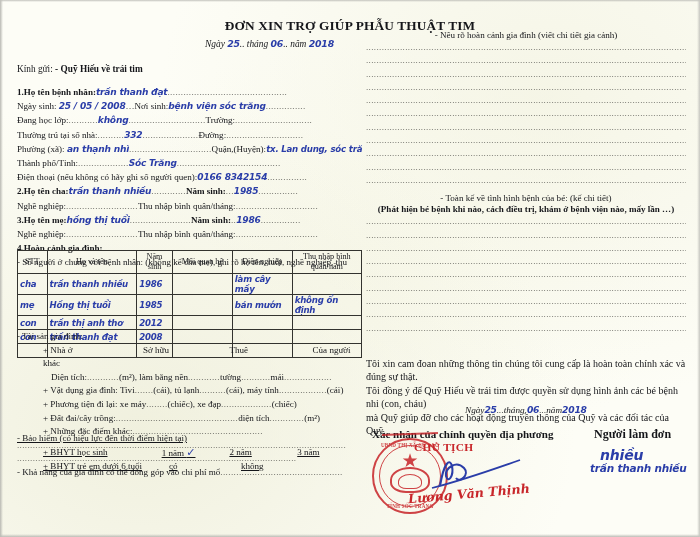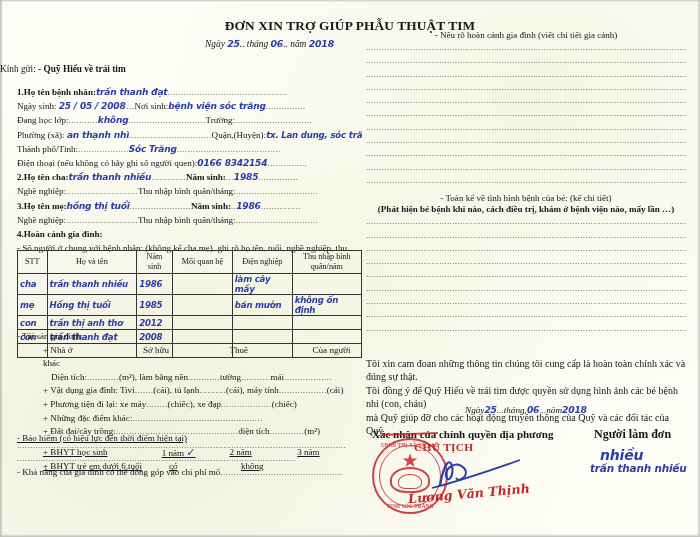--- a/index.html
+++ b/index.html
@@ -30,21 +30,21 @@
   .datetop{
     position:absolute;left:205px;top:38px;width:230px;
     font-size:9.4px;font-style:italic;
   }
   .hw{
     font-family:"DejaVu Sans", sans-serif;
     color:#2a3da8;font-style:italic;font-weight:bold;
     letter-spacing:-.2px;
   }
   .hw.s{font-size:8.6px;}
-  .kinh{position:absolute;left:0;top:64px;font-size:9.3px;}
+  .kinh{position:absolute;left:17px;top:64px;font-size:9.3px;}
   .kinh b{font-size:9.3px;}
 
   .col-l{position:absolute;left:17px;top:85px;width:345px;}
   .col-r{position:absolute;left:366px;top:30px;width:320px;text-align:center;}
 
   .ln{position:relative;font-size:9.05px;line-height:14.2px;white-space:nowrap;overflow:hidden;}
   .ln b{font-weight:bold;}
   .dots{letter-spacing:.4px;color:#4a4a46;}
 
   .hdr-r{font-size:9.05px;font-weight:normal;margin-bottom:1px;}
@@ -150,20 +150,23 @@
     </div>
 
     <div class="ln">
       <span>Ngày sinh:</span> <span class="hw">25 / 05 / 2008</span>…<span>Nơi sinh:</span><span class="hw">bệnh viện sóc trăng</span><span class="dots">...............</span>
     </div>
 
     <div class="ln">
       <span>Đang học lớp:</span><span class="dots">...........</span><span class="hw">không</span><span class="dots">.............................</span><span>Trường:</span><span class="dots">.............................</span>
     </div>
 
+    <div class="ln">
+      <span>Thường trú tại số nhà:</span><span class="dots">..........</span><span class="hw">332</span><span class="dots">.....................</span><span>Đường:</span><span class="dots">.............................</span>
+    </div>
 
     <div class="ln">
       <span>Phường (xã):</span> <span class="hw">an thạnh nhì</span><span class="dots">...............................</span><span>Quận,(Huyện):</span><span class="hw s">tx. Lan dung, sóc trăng</span>
     </div>
 
     <div class="ln">
       <span>Thành phố/Tỉnh:</span><span class="dots">...................</span><span class="hw">Sóc Trăng</span><span class="dots">.......................................</span>
     </div>
 
     <div class="ln">
@@ -261,24 +264,24 @@
     <div class="ind2">
       <span>Diện tích:</span><span class="dots">............</span><span>(m²), làm bằng nền</span><span class="dots">............</span><span>tường</span><span class="dots">...........</span><span>mái</span><span class="dots">..................</span>
     </div>
     <div class="ind">
       <span>+ Vật dụng gia đình: Tivi</span><span class="dots">.......</span><span>(cái), tủ lạnh</span><span class="dots">..........</span><span>(cái), máy tính</span><span class="dots">..................</span><span>(cái)</span>
     </div>
     <div class="ind">
       <span>+ Phương tiện đi lại: xe máy</span><span class="dots">........</span><span>(chiếc), xe đạp</span><span class="dots">...................</span><span>(chiếc)</span>
     </div>
     <div class="ind">
+      <span>+ Đất đai/cây trồng:</span><span class="dots">..............................................</span><span>diện tích</span><span class="dots">.............</span><span>(m²)</span>
+    </div>
+    <div class="ind">
       <span>+ Những đặc điểm khác:</span><span class="dots">.................................................</span>
-    </div>
-    <div class="ind">
-      <span>+ Đất đai/cây trồng:</span><span class="dots">..............................................</span><span>diện tích</span><span class="dots">.............</span><span>(m²)</span>
     </div>
     <div class="dotline">..............................................................................................................................</div>
     <div class="dotline">...........................................................................................................</div>
     <div style="margin-top:1px">
       <span>- Khả năng của gia đình có thể đóng góp vào chi phí mổ</span><span class="dots">..............................................</span>
     </div>
   </div>
 
   <div class="bhyt">
     <div>- Bảo hiểm (có hiệu lực đến thời điểm hiện tại)</div>

